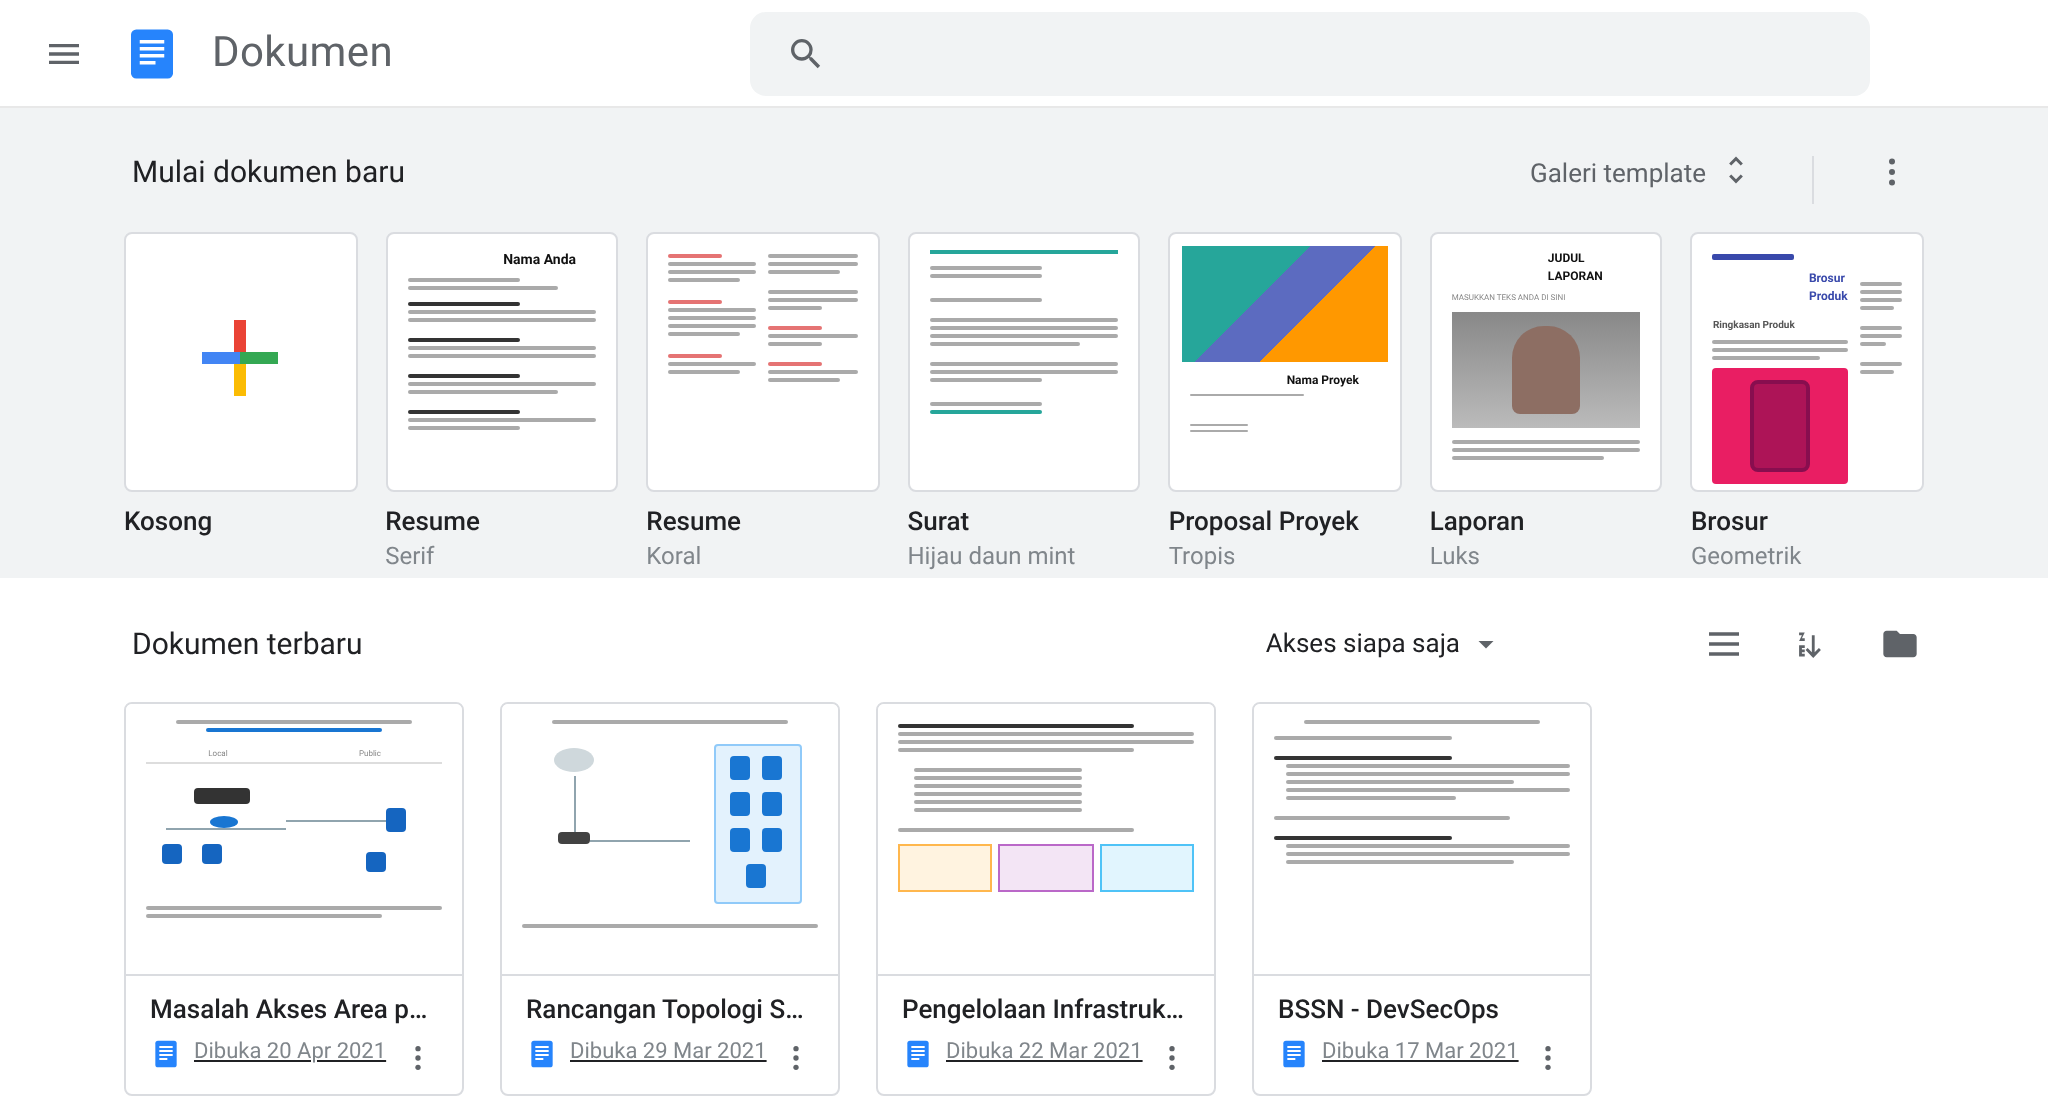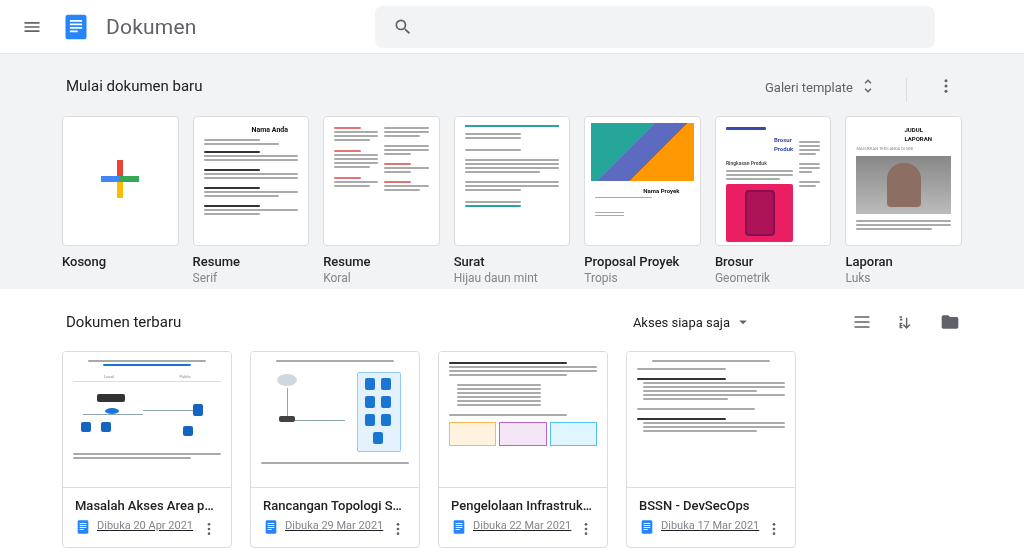--- a/index.html
+++ b/index.html
@@ -259,20 +259,38 @@
             <div class="mini-line short" style="height:1px;width:30%;"></div>
           </div>
         </div>
           </div>
         <div class="template-name">Proposal Proyek</div>
         <div class="template-sub">Tropis</div>
       </div>
 
       <div class="template-card">
         <div class="template-thumb">
+            <div class="mini-doc">
+          <div class="mini-title" style="font-size:6px;">JUDUL LAPORAN</div>
+          <div style="font-size:4px;color:#888;">MASUKKAN TEKS ANDA DI SINI</div>
+          <div class="tmpl-laporan-img">
+                <div class="tmpl-laporan-person"></div>
+              </div>
+          <div style="height:4px;"></div>
+          <div class="mini-line full"></div>
+              <div class="mini-line full"></div>
+              <div class="mini-line med"></div>
+        </div>
+          </div>
+        <div class="template-name">Laporan</div>
+        <div class="template-sub">Luks</div>
+      </div>
+
+      <div class="template-card">
+        <div class="template-thumb">
             <div class="mini-doc mini-col2">
           <div>
             <div class="mini-line short" style="background:#3949ab;height:3px;"></div>
             <div style="height:3px;"></div>
             <div class="mini-title" style="font-size:6px;color:#3949ab;">Brosur Produk</div>
             <div style="height:4px;"></div>
             <div style="font-size:5px;font-weight:700;">Ringkasan Produk</div>
             <div class="mini-line full"></div>
                 <div class="mini-line full"></div>
                 <div class="mini-line med"></div>
@@ -291,38 +309,20 @@
                 <div class="mini-line full"></div>
                 <div class="mini-line short"></div>
             <div style="height:4px;"></div>
             <div class="mini-line full"></div>
                 <div class="mini-line med"></div>
           </div>
         </div>
           </div>
         <div class="template-name">Brosur</div>
         <div class="template-sub">Geometrik</div>
-      </div>
-
-      <div class="template-card">
-        <div class="template-thumb">
-            <div class="mini-doc">
-          <div class="mini-title" style="font-size:6px;">JUDUL LAPORAN</div>
-          <div style="font-size:4px;color:#888;">MASUKKAN TEKS ANDA DI SINI</div>
-          <div class="tmpl-laporan-img">
-                <div class="tmpl-laporan-person"></div>
-              </div>
-          <div style="height:4px;"></div>
-          <div class="mini-line full"></div>
-              <div class="mini-line full"></div>
-              <div class="mini-line med"></div>
-        </div>
-          </div>
-        <div class="template-name">Laporan</div>
-        <div class="template-sub">Luks</div>
       </div>
     </div>
   </div>
 </div>
 
 <div class="recent">
   <div class="recent-header">
     <div class="recent-title">Dokumen terbaru</div>
     <div class="recent-spacer"></div>
     <div class="owner-filter">

